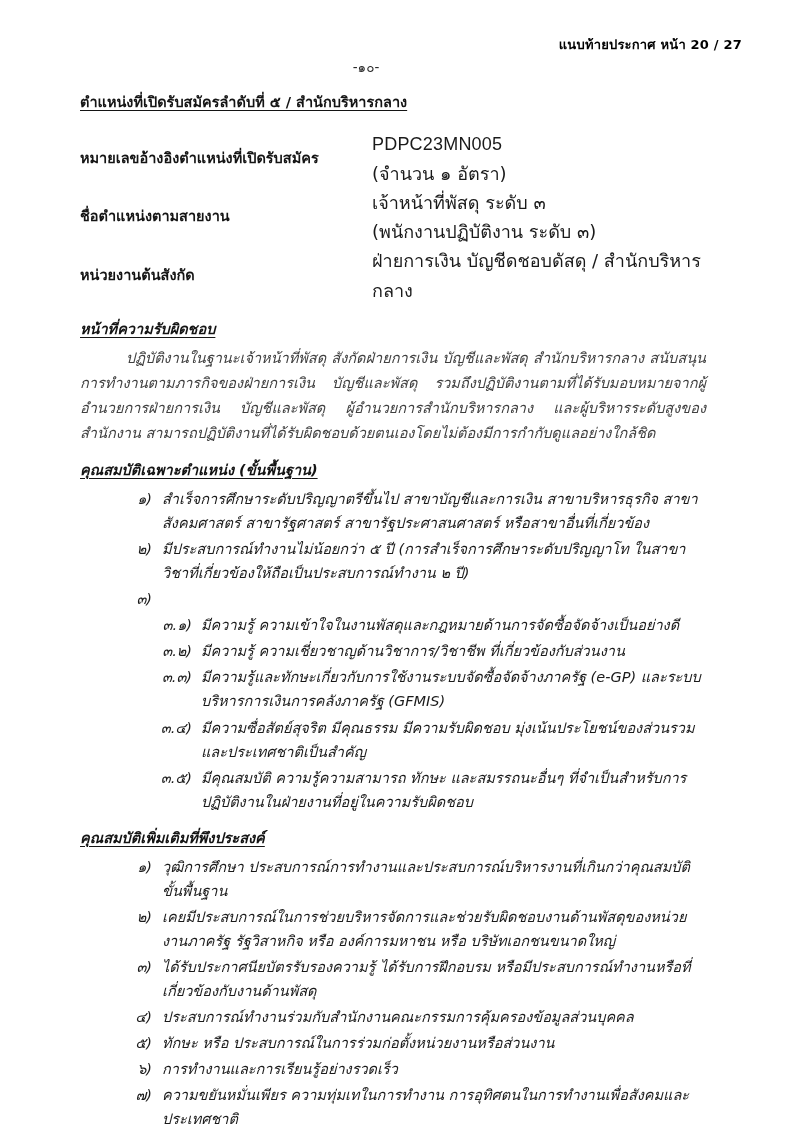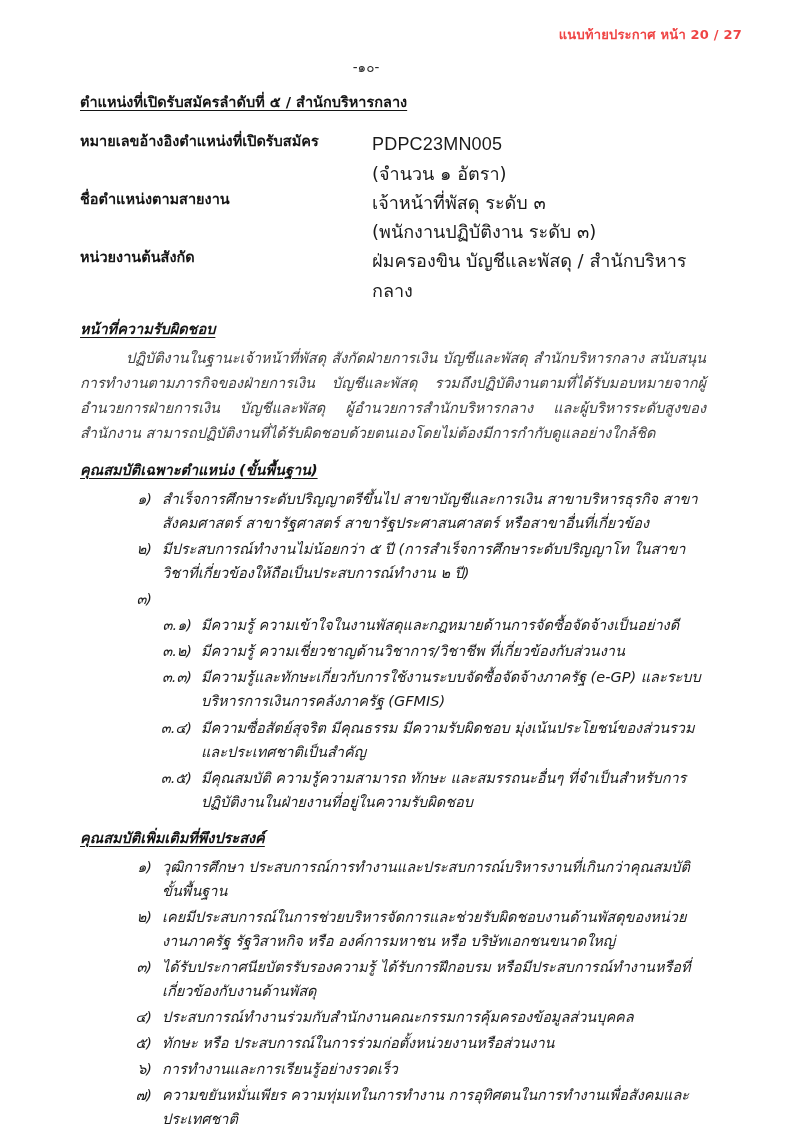--- a/index.html
+++ b/index.html
@@ -16,25 +16,25 @@
     width: 800px;
     height: 1132px;
     background: #ffffff;
     overflow: hidden;
     box-sizing: border-box;
   }
 
   
   .doc-header {
     position: absolute;
-    top: 24px;
+    top: 34px;
     right: 58px;
     font-size: 13px;
     font-weight: bold;
-    color: #ef4444;
+    color: #000000;
     letter-spacing: 0.2px;
     white-space: nowrap;
   }
   .folio {
     position: absolute;
     top: 56px;
     left: 0;
     width: 732px;
     text-align: center;
     font-size: 13.5px;
@@ -59,21 +59,21 @@
     line-height: 1.5;
     margin: 0;
   }
 
   
   .info-block {
     margin-top: 16px;
   }
   .info-row {
     display: flex;
-    align-items: flex-start;
+    align-items: center;
     line-height: 1.62;
   }
   .info-label {
     width: 292px;
     flex: 0 0 292px;
     font-size: 14.5px;
     font-weight: bold;
     color: #141414;
   }
   .info-values {
@@ -164,21 +164,21 @@
         <div class="info-label">ชื่อตำแหน่งตามสายงาน</div>
         <div class="info-values">
           <div>เจ้าหน้าที่พัสดุ ระดับ ๓</div>
           <div>(พนักงานปฏิบัติงาน ระดับ ๓)</div>
         </div>
       </div>
 
       <div class="info-row">
         <div class="info-label">หน่วยงานต้นสังกัด</div>
         <div class="info-values">
-          <div>ฝ่มครองขิน บัญชีและพัสดุ / สำนักบริหารกลาง</div>
+          <div>ฝ่ายการเงิน บัญชีดชอบดัสดุ / สำนักบริหารกลาง</div>
         </div>
       </div>
 
     </div>
 
     <div class="heading-gap">
       <div class="section-title">หน้าที่ความรับผิดชอบ</div>
       <p class="body-paragraph">ปฏิบัติงานในฐานะเจ้าหน้าที่พัสดุ สังกัดฝ่ายการเงิน บัญชีและพัสดุ สำนักบริหารกลาง สนับสนุนการทำงานตามภารกิจของฝ่ายการเงิน บัญชีและพัสดุ รวมถึงปฏิบัติงานตามที่ได้รับมอบหมายจากผู้อำนวยการฝ่ายการเงิน บัญชีและพัสดุ ผู้อำนวยการสำนักบริหารกลาง และผู้บริหารระดับสูงของสำนักงาน สามารถปฏิบัติงานที่ได้รับผิดชอบด้วยตนเองโดยไม่ต้องมีการกำกับดูแลอย่างใกล้ชิด</p>
     </div>
 

